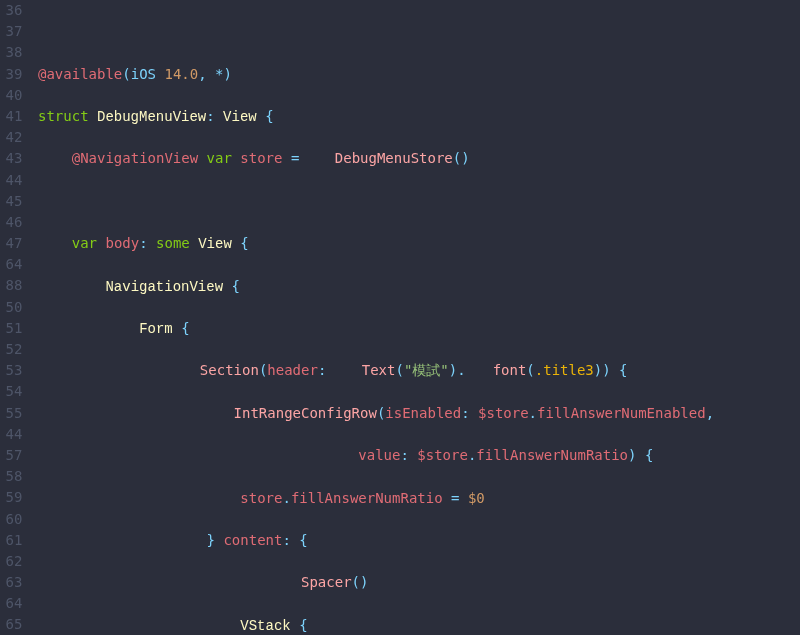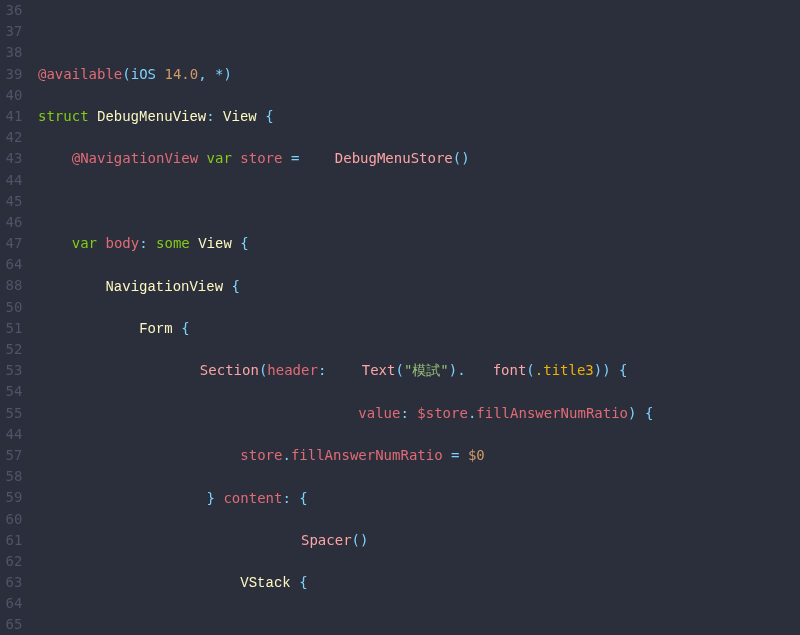--- a/index.html
+++ b/index.html
@@ -80,20 +80,21 @@
   <div class="code">
 <div class="line"></div>
 <div class="line"><span class="kw-red">@available</span><span class="plain">(iOS </span><span class="num">14.0</span><span class="plain">, *)</span></div>
 <div class="line"><span class="kw-purple">struct</span><span class="plain"> </span><span class="type">DebugMenuView</span><span class="plain">: </span><span class="type">View</span><span class="plain"> {</span></div>
 <div class="line"><span>    </span><span class="kw-red">@NavigationView</span><span> </span><span class="kw-purple">var</span><span> </span><span class="prop">store</span><span class="plain"> = </span><span class="fn">DebugMenuStore</span><span class="plain">()</span></div>
 <div class="line"></div>
 <div class="line"><span>    </span><span class="kw-purple">var</span><span> </span><span class="prop">body</span><span class="plain">: </span><span class="kw-purple">some</span><span> </span><span class="type">View</span><span class="plain"> {</span></div>
 <div class="line"><span>        </span><span class="type">NavigationView</span><span class="plain"> {</span></div>
 <div class="line"><span>            </span><span class="type">Form</span><span class="plain"> {</span></div>
 <div class="line"><span>                </span><span class="fn">Section</span><span class="plain">(</span><span class="prop">header</span><span class="plain">: </span><span class="fn">Text</span><span class="plain">(</span><span class="str">"模試"</span><span class="plain">).</span><span class="fn">font</span><span class="plain">(</span><span class="enum">.title3</span><span class="plain">)) {</span></div>
+<div class="line"><span>                    </span><span class="fn">IntRangeConfigRow</span><span class="plain">(</span><span class="prop">isEnabled</span><span class="plain">: </span><span class="prop">$store</span><span class="plain">.</span><span class="prop">fillAnswerNumEnabled</span><span class="plain">,</span></div>
 <div class="line"><span>                                      </span><span class="prop">value</span><span class="plain">: </span><span class="prop">$store</span><span class="plain">.</span><span class="prop">fillAnswerNumRatio</span><span class="plain">) {</span></div>
 <div class="line"><span>                        </span><span class="prop">store</span><span class="plain">.</span><span class="prop">fillAnswerNumRatio</span><span class="plain"> = </span><span class="num">$0</span></div>
 <div class="line"><span class="plain">                    } </span><span class="prop">content</span><span class="plain">: {</span></div>
 <div class="line"><span>                            </span><span class="fn">Spacer</span><span class="plain">()</span></div>
 <div class="line"><span>                        </span><span class="type">VStack</span><span class="plain"> {</span></div>
 
 
 
 
 

